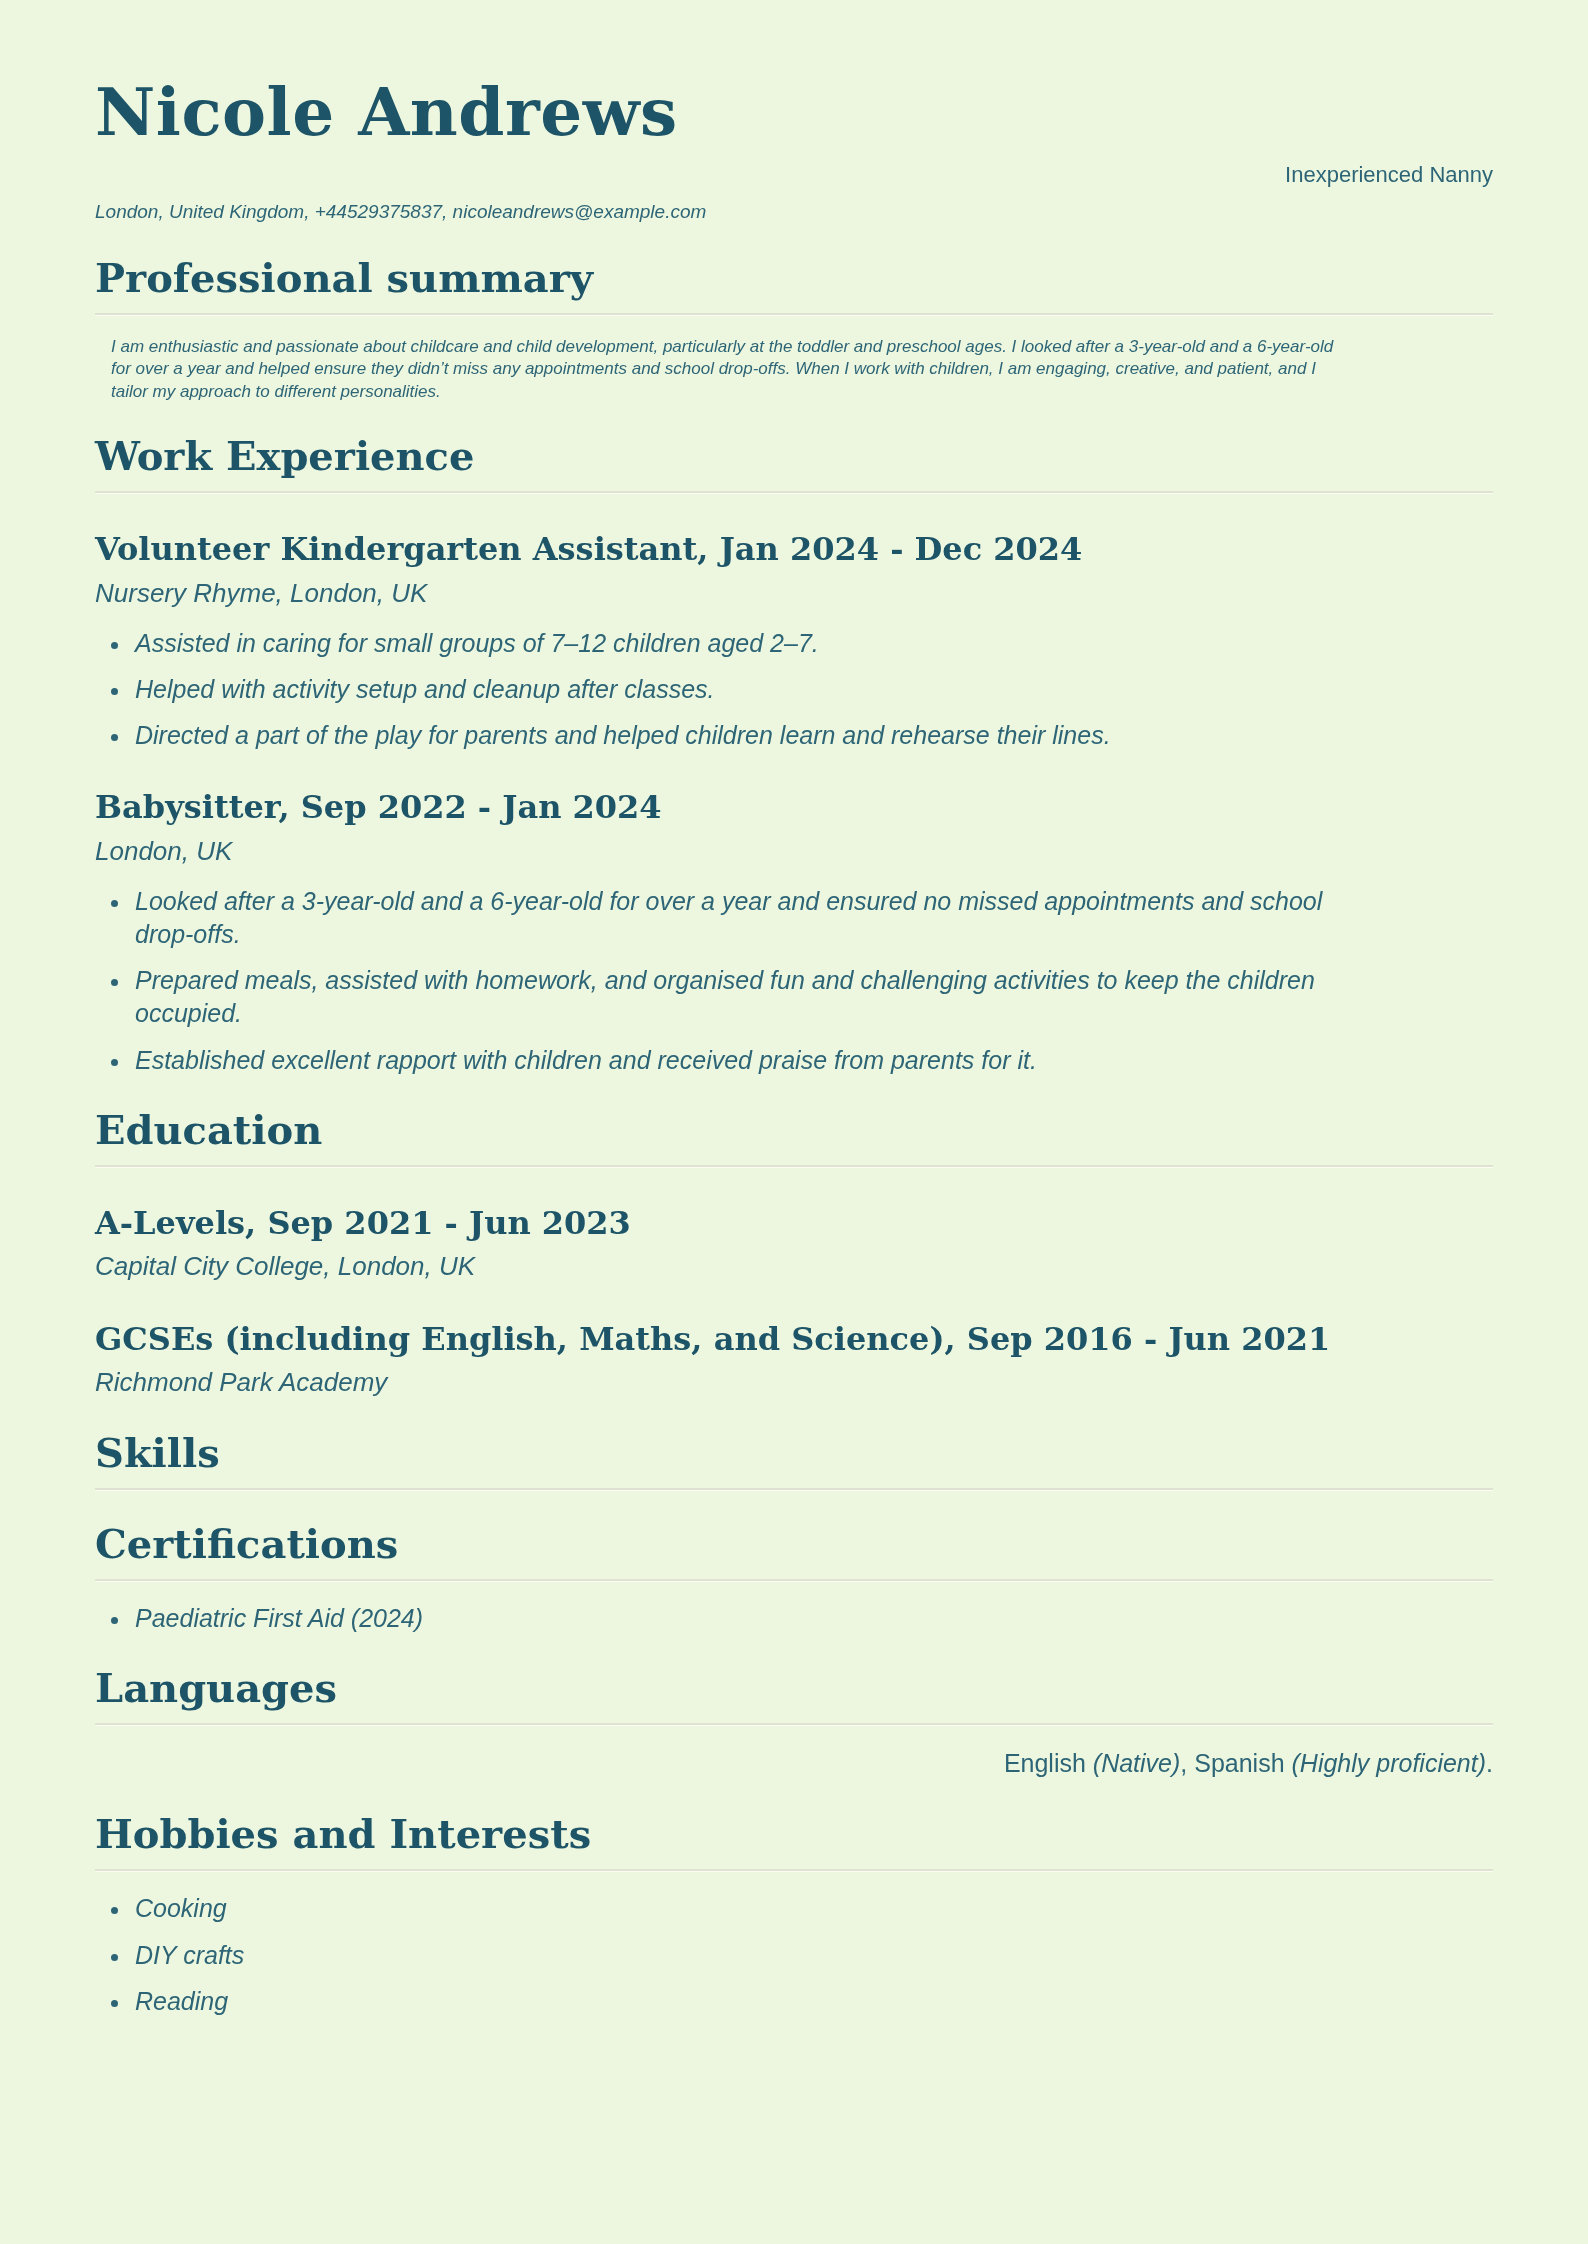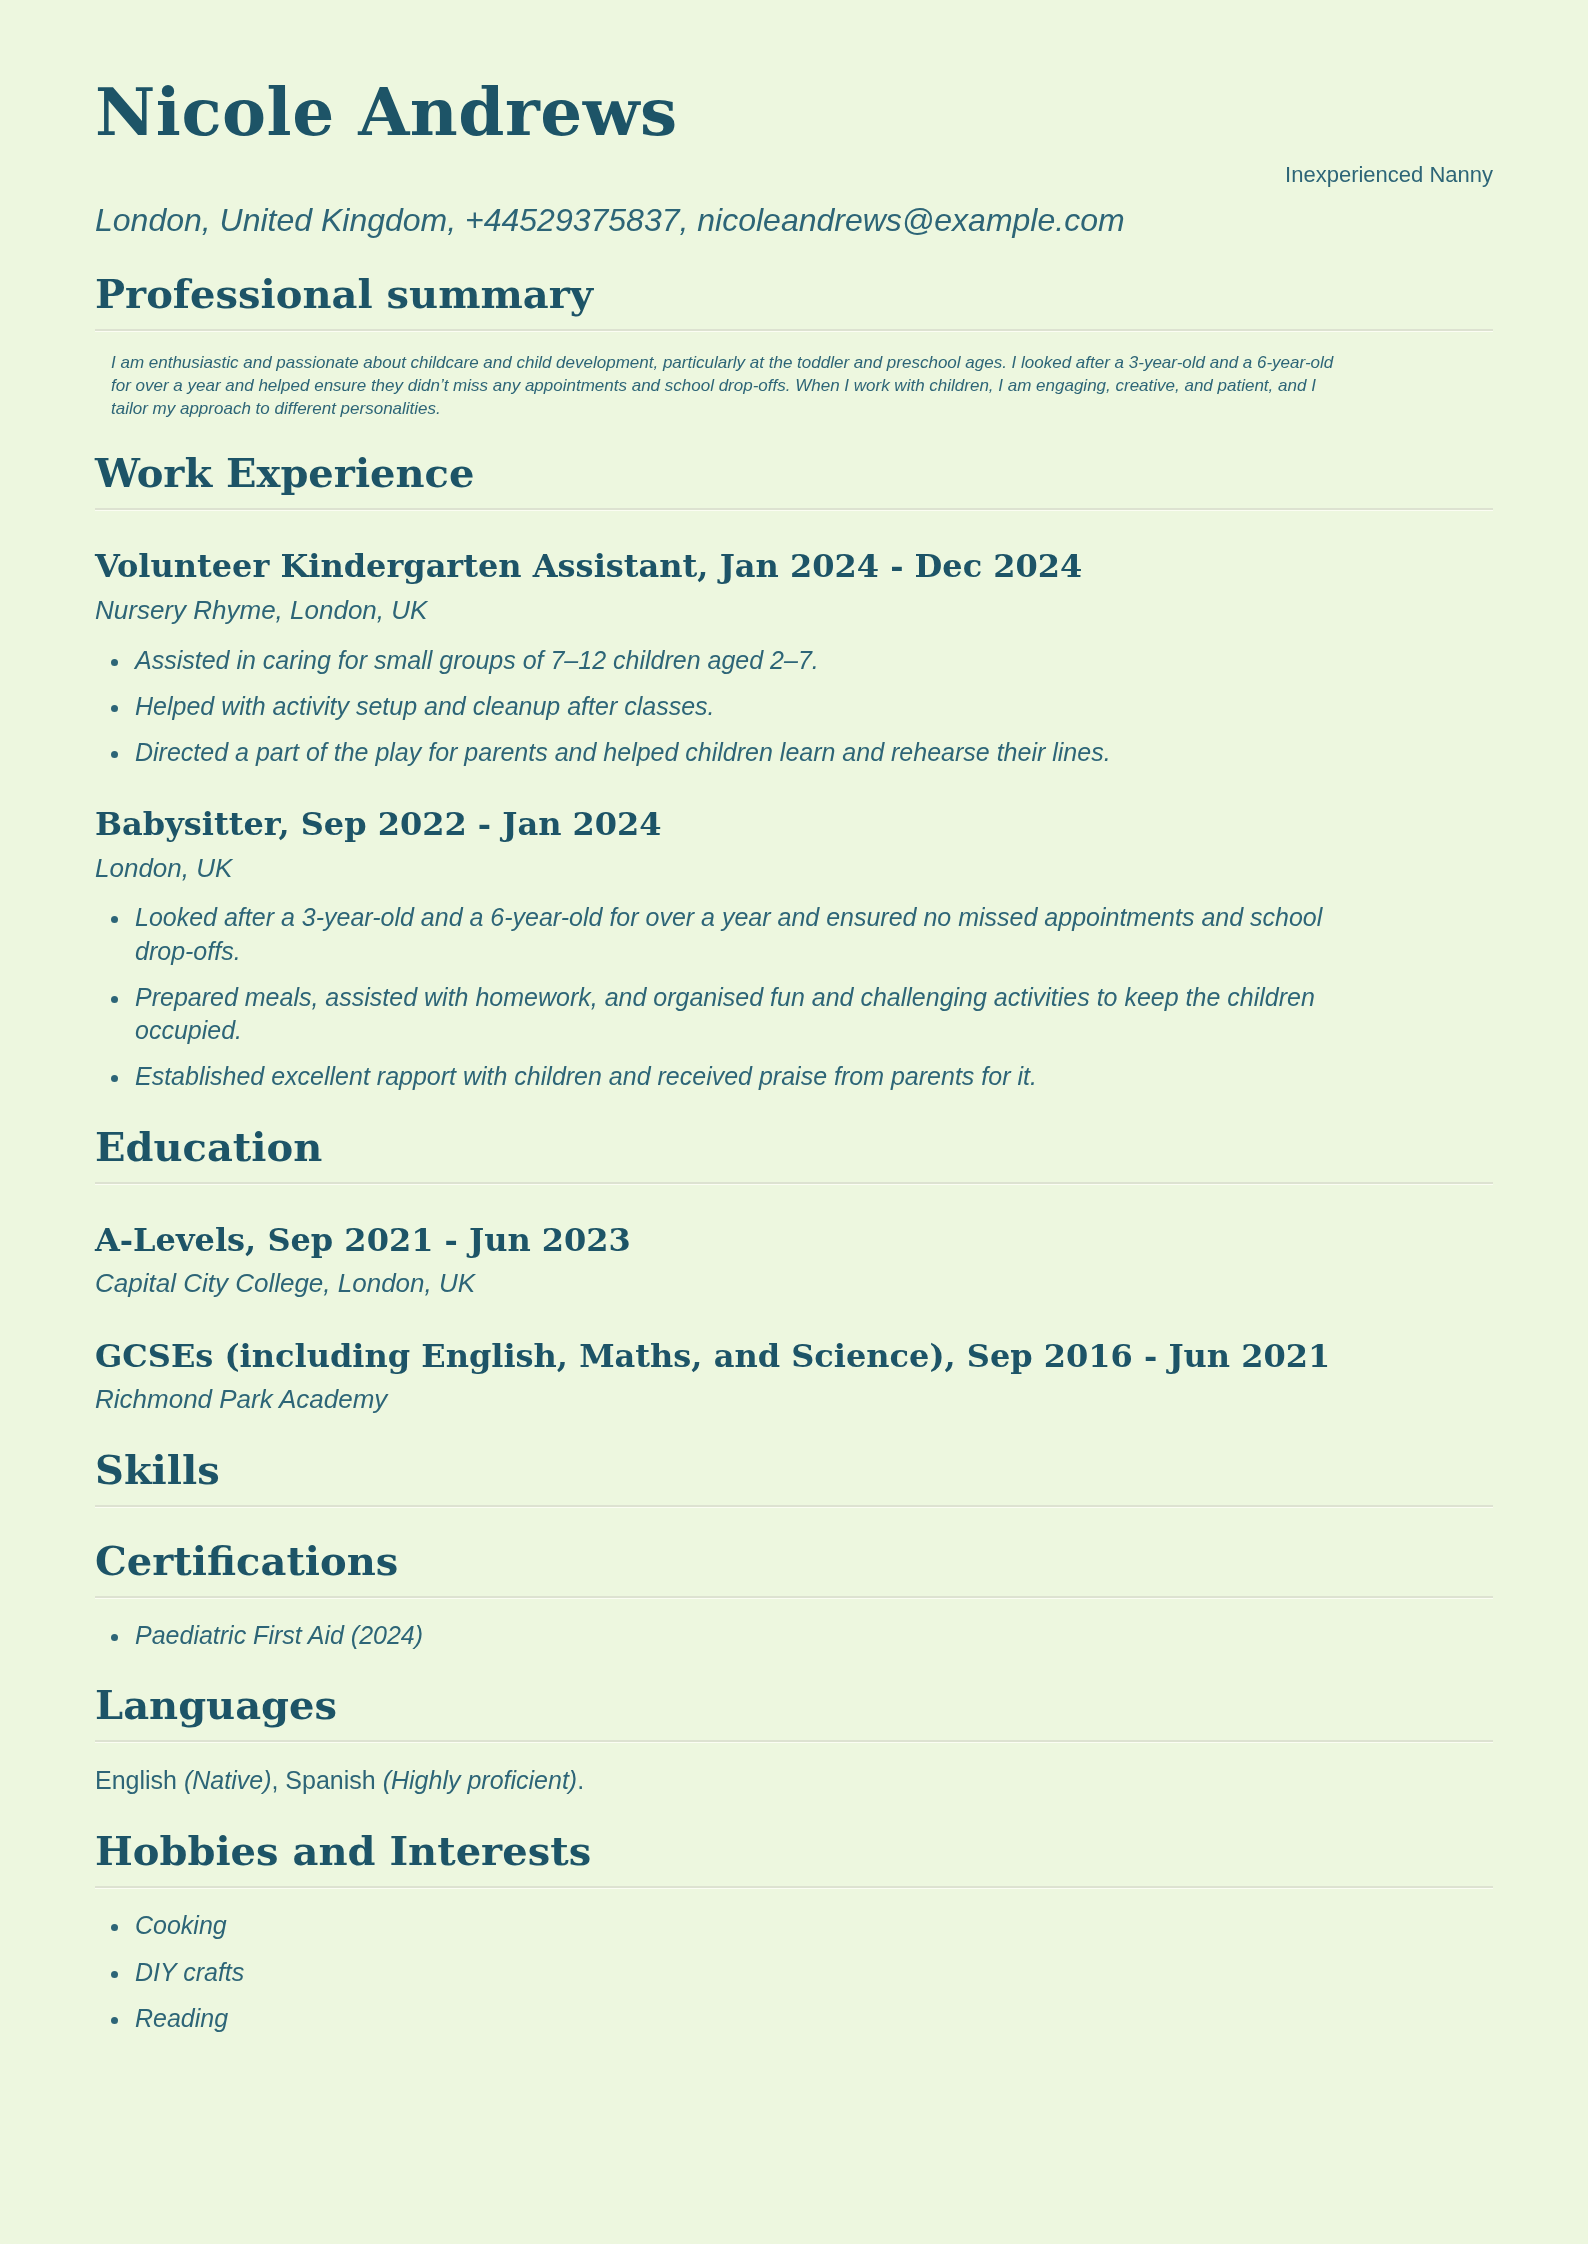--- a/index.html
+++ b/index.html
@@ -28,21 +28,21 @@
     letter-spacing: 0.5px;
     margin: 0 0 14px 0;
   }
   .role {
     font-size: 22px;
     margin: 0 0 10px 0;
     line-height: 1.3;
     text-align: right;
   }
   .contact {
-    font-size: 32px;
+    font-size: 19px;
     font-style: italic;
     margin: 0;
     line-height: 1.3;
   }
   h2.section-heading {
     font-size: 40px;
     line-height: 1.15;
     margin: 30px 0 0 0;
   }
   hr.rule {
@@ -86,20 +86,21 @@
   .skills-text {
     font-size: 25px;
     line-height: 1.9;
     margin: 0;
     max-width: 1185px;
   }
   .languages-line {
     font-size: 25px;
     line-height: 1.4;
     margin: 0;
+    text-align: right;
   }
   section { margin: 0; }
 </style>
 </head>
 <body>
 
 <div class="page">
 
   <header>
     <h1 class="name">Nicole Andrews</h1>

